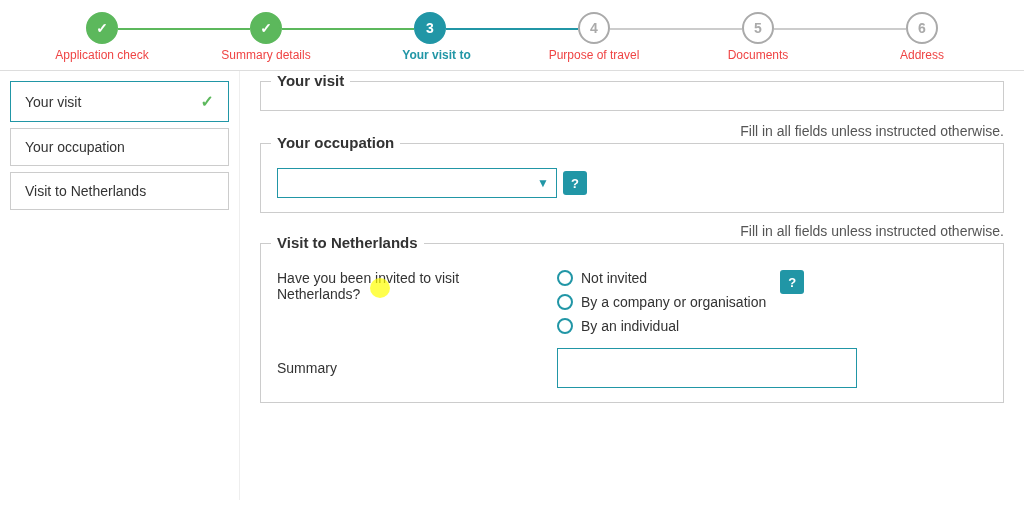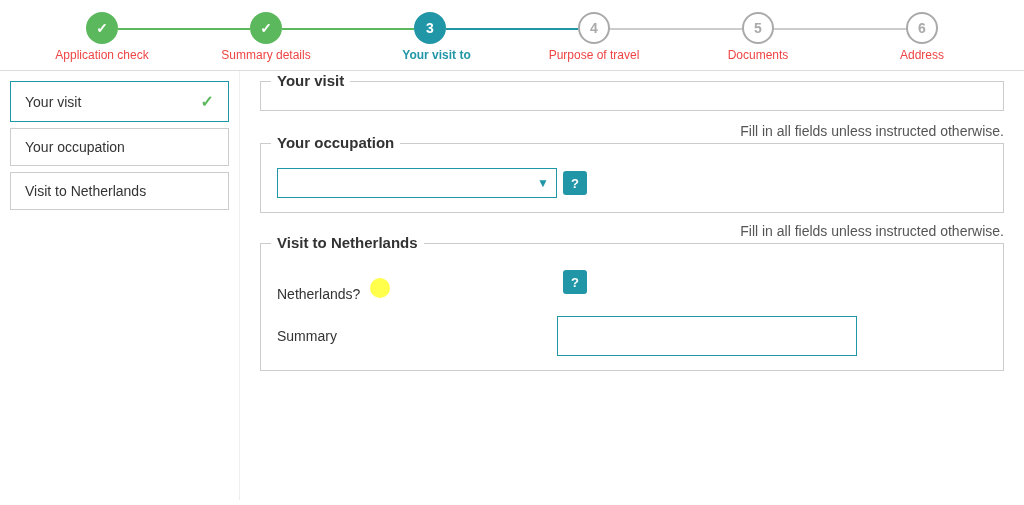--- a/index.html
+++ b/index.html
@@ -326,24 +326,38 @@
         </div>
       </div>
     </div>
 
     <div class="fill-notice">Fill in all fields unless instructed otherwise.</div>
     <div class="section-group">
       <span class="section-title">Visit to Netherlands</span>
 
       <div class="form-row" style="align-items:flex-start;margin-top:12px;">
         <div class="form-label">
-          <br>
+          <span>Have you been invited to visit</span><br>
           <span>Netherlands?</span>
         </div>
         <div class="form-control-wrapper" style="align-items:flex-start;gap:8px;">
+          <div class="radio-group">
+            <label class="radio-option">
+              <div class="radio-circle"></div>
+              <span>Not invited</span>
+            </label>
+            <label class="radio-option">
+              <div class="radio-circle"></div>
+              <span>By a company or organisation</span>
+            </label>
+            <label class="radio-option">
+              <div class="radio-circle"></div>
+              <span>By an individual</span>
+            </label>
+          </div>
           <button class="help-btn">?</button>
         </div>
       </div>
 
       <div class="address-section form-row">
         <div class="form-label">Summary</div>
         <div class="form-control-wrapper">
           <textarea class="address-textarea" style=""></textarea>
         </div>
       </div>

